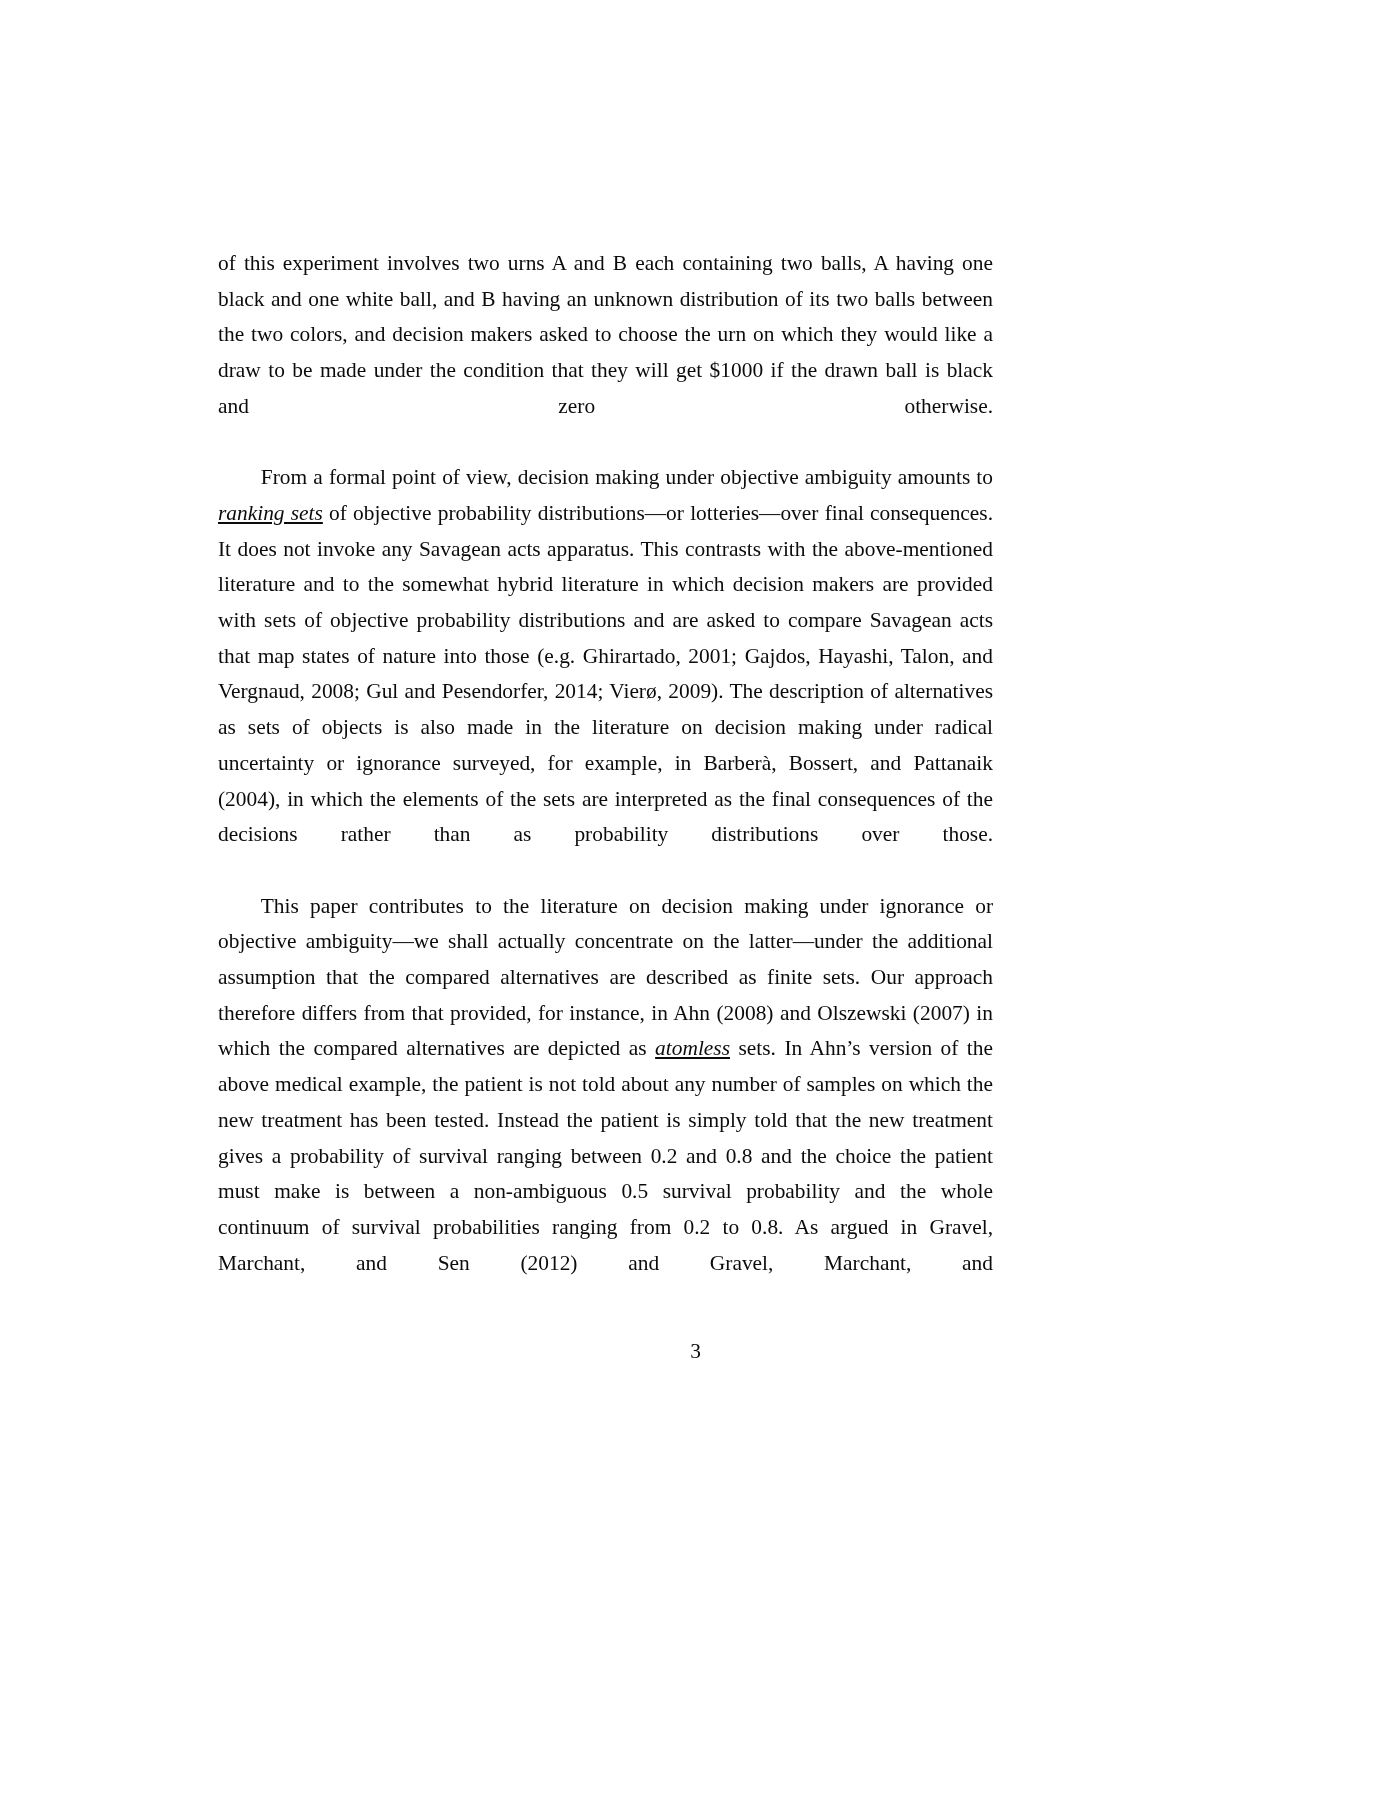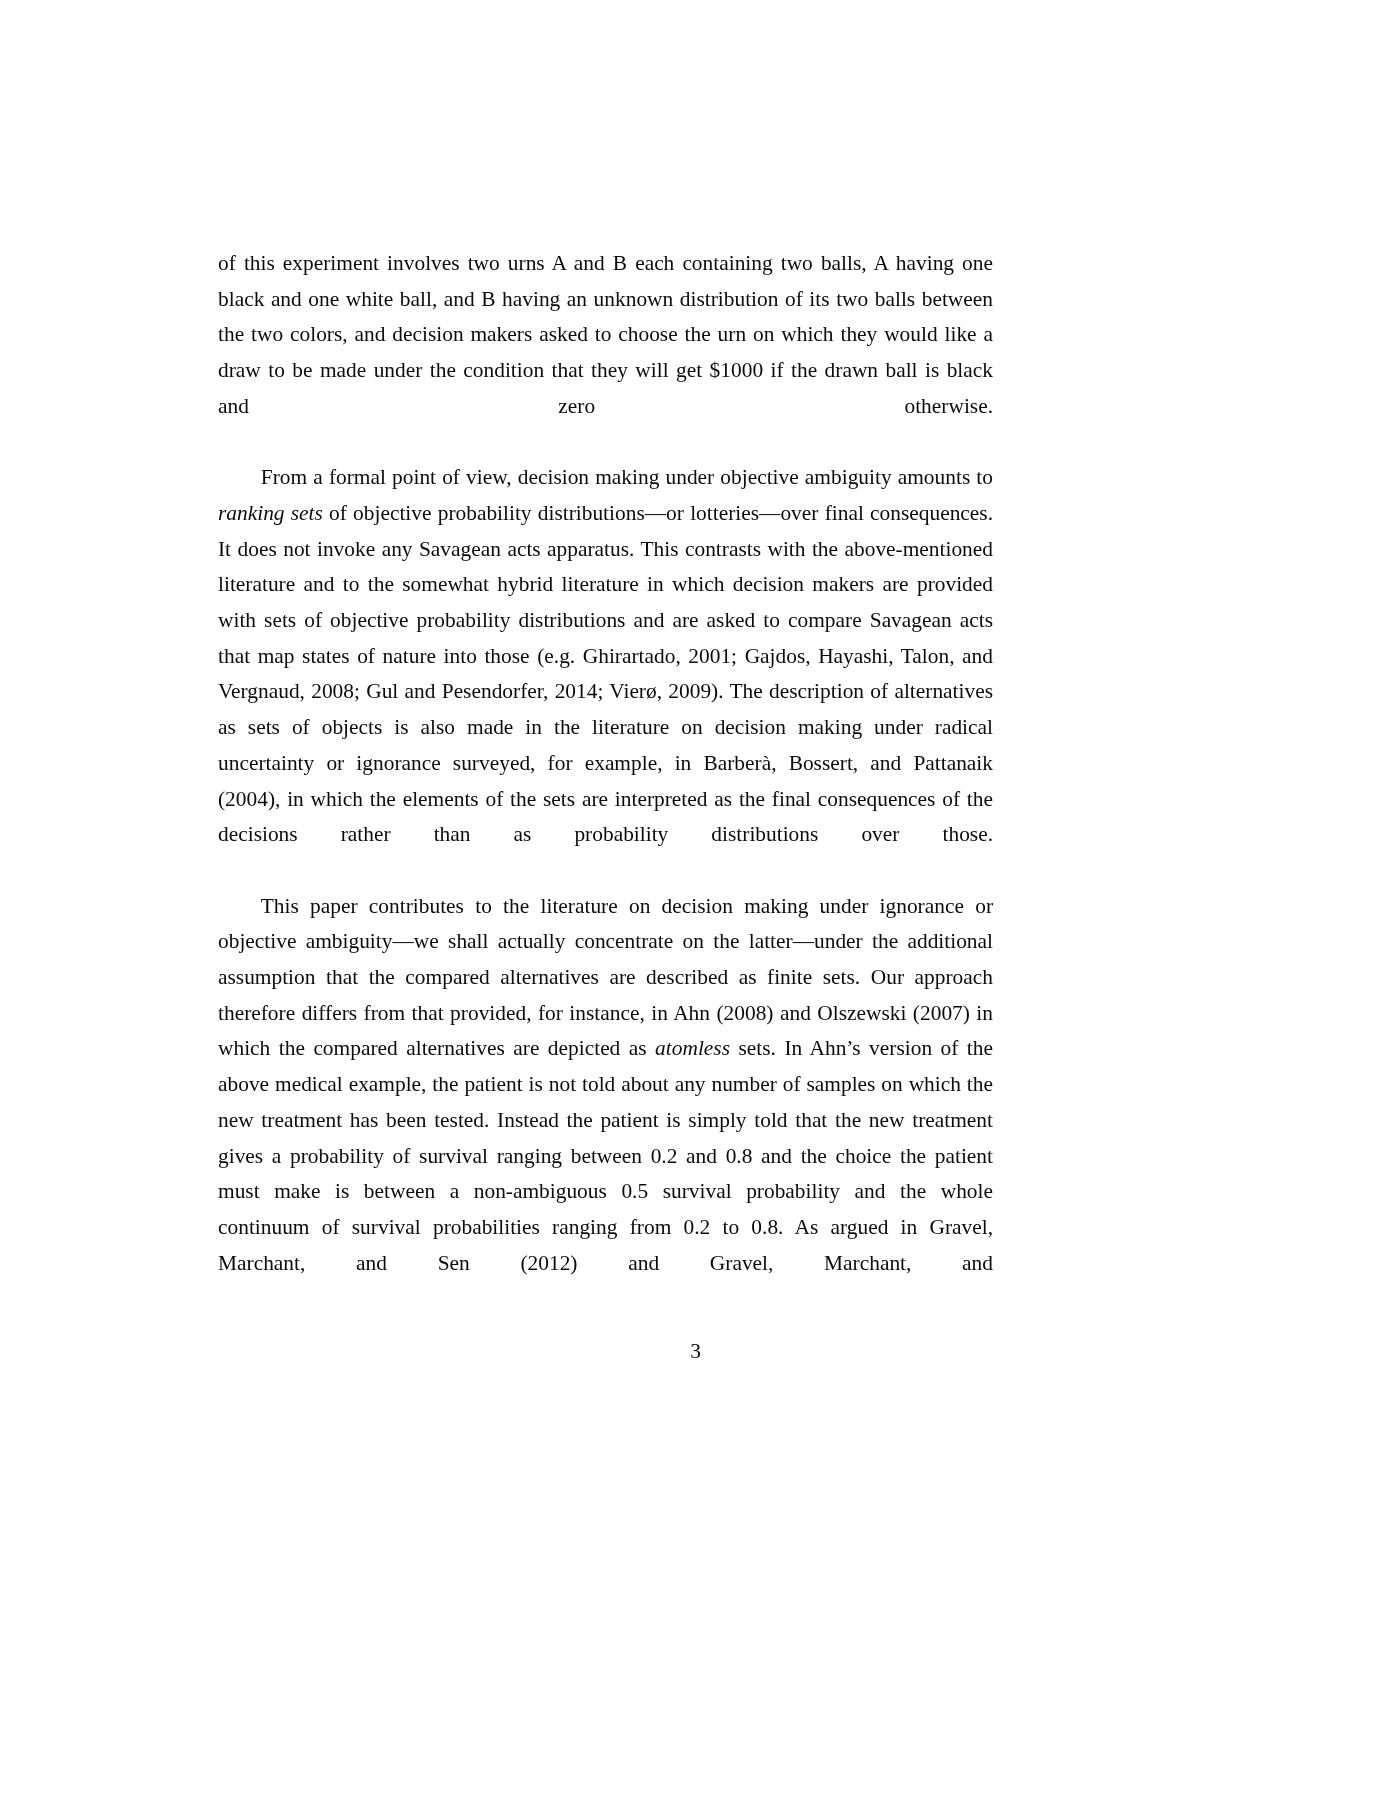--- a/index.html
+++ b/index.html
@@ -39,20 +39,21 @@
     -webkit-hyphens: none;
     hyphens: none;
     word-spacing: 0.02em;
     color: #0b0b0b;
   }
   p.para.indent {
     text-indent: 2.0em;
   }
   p.para .it {
     font-style: italic;
+    text-decoration: underline;
   }
   
   p.para:after {
     content: "";
     display: inline-block;
     width: 100%;
   }
   .folio {
     position: absolute;
     left: 0;

